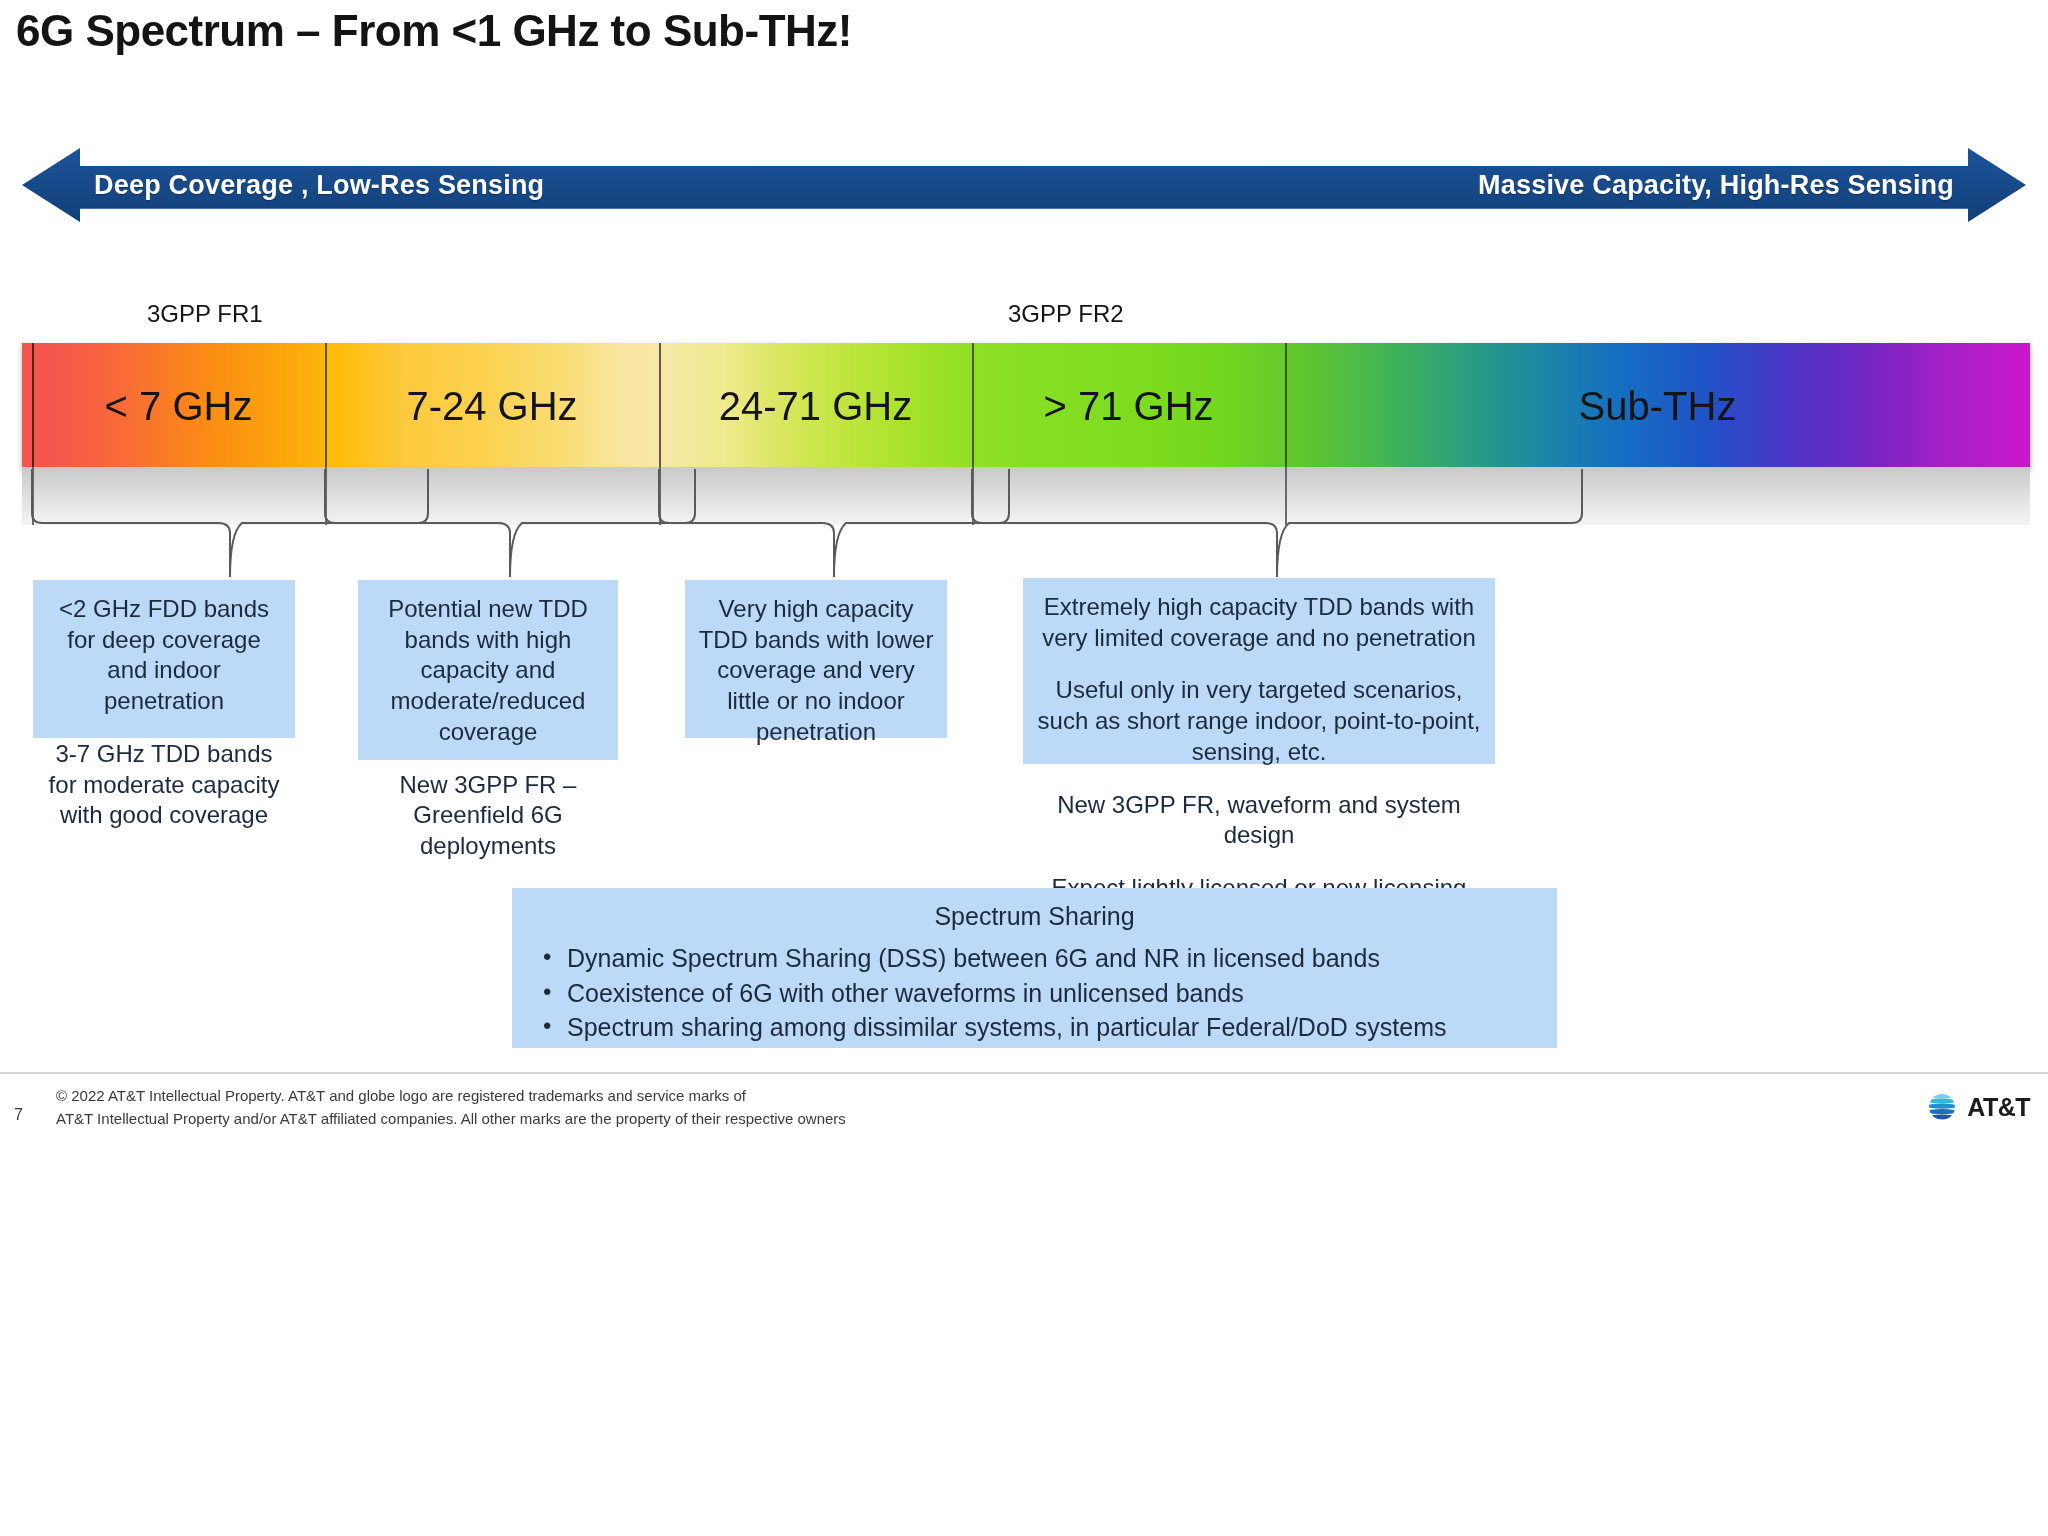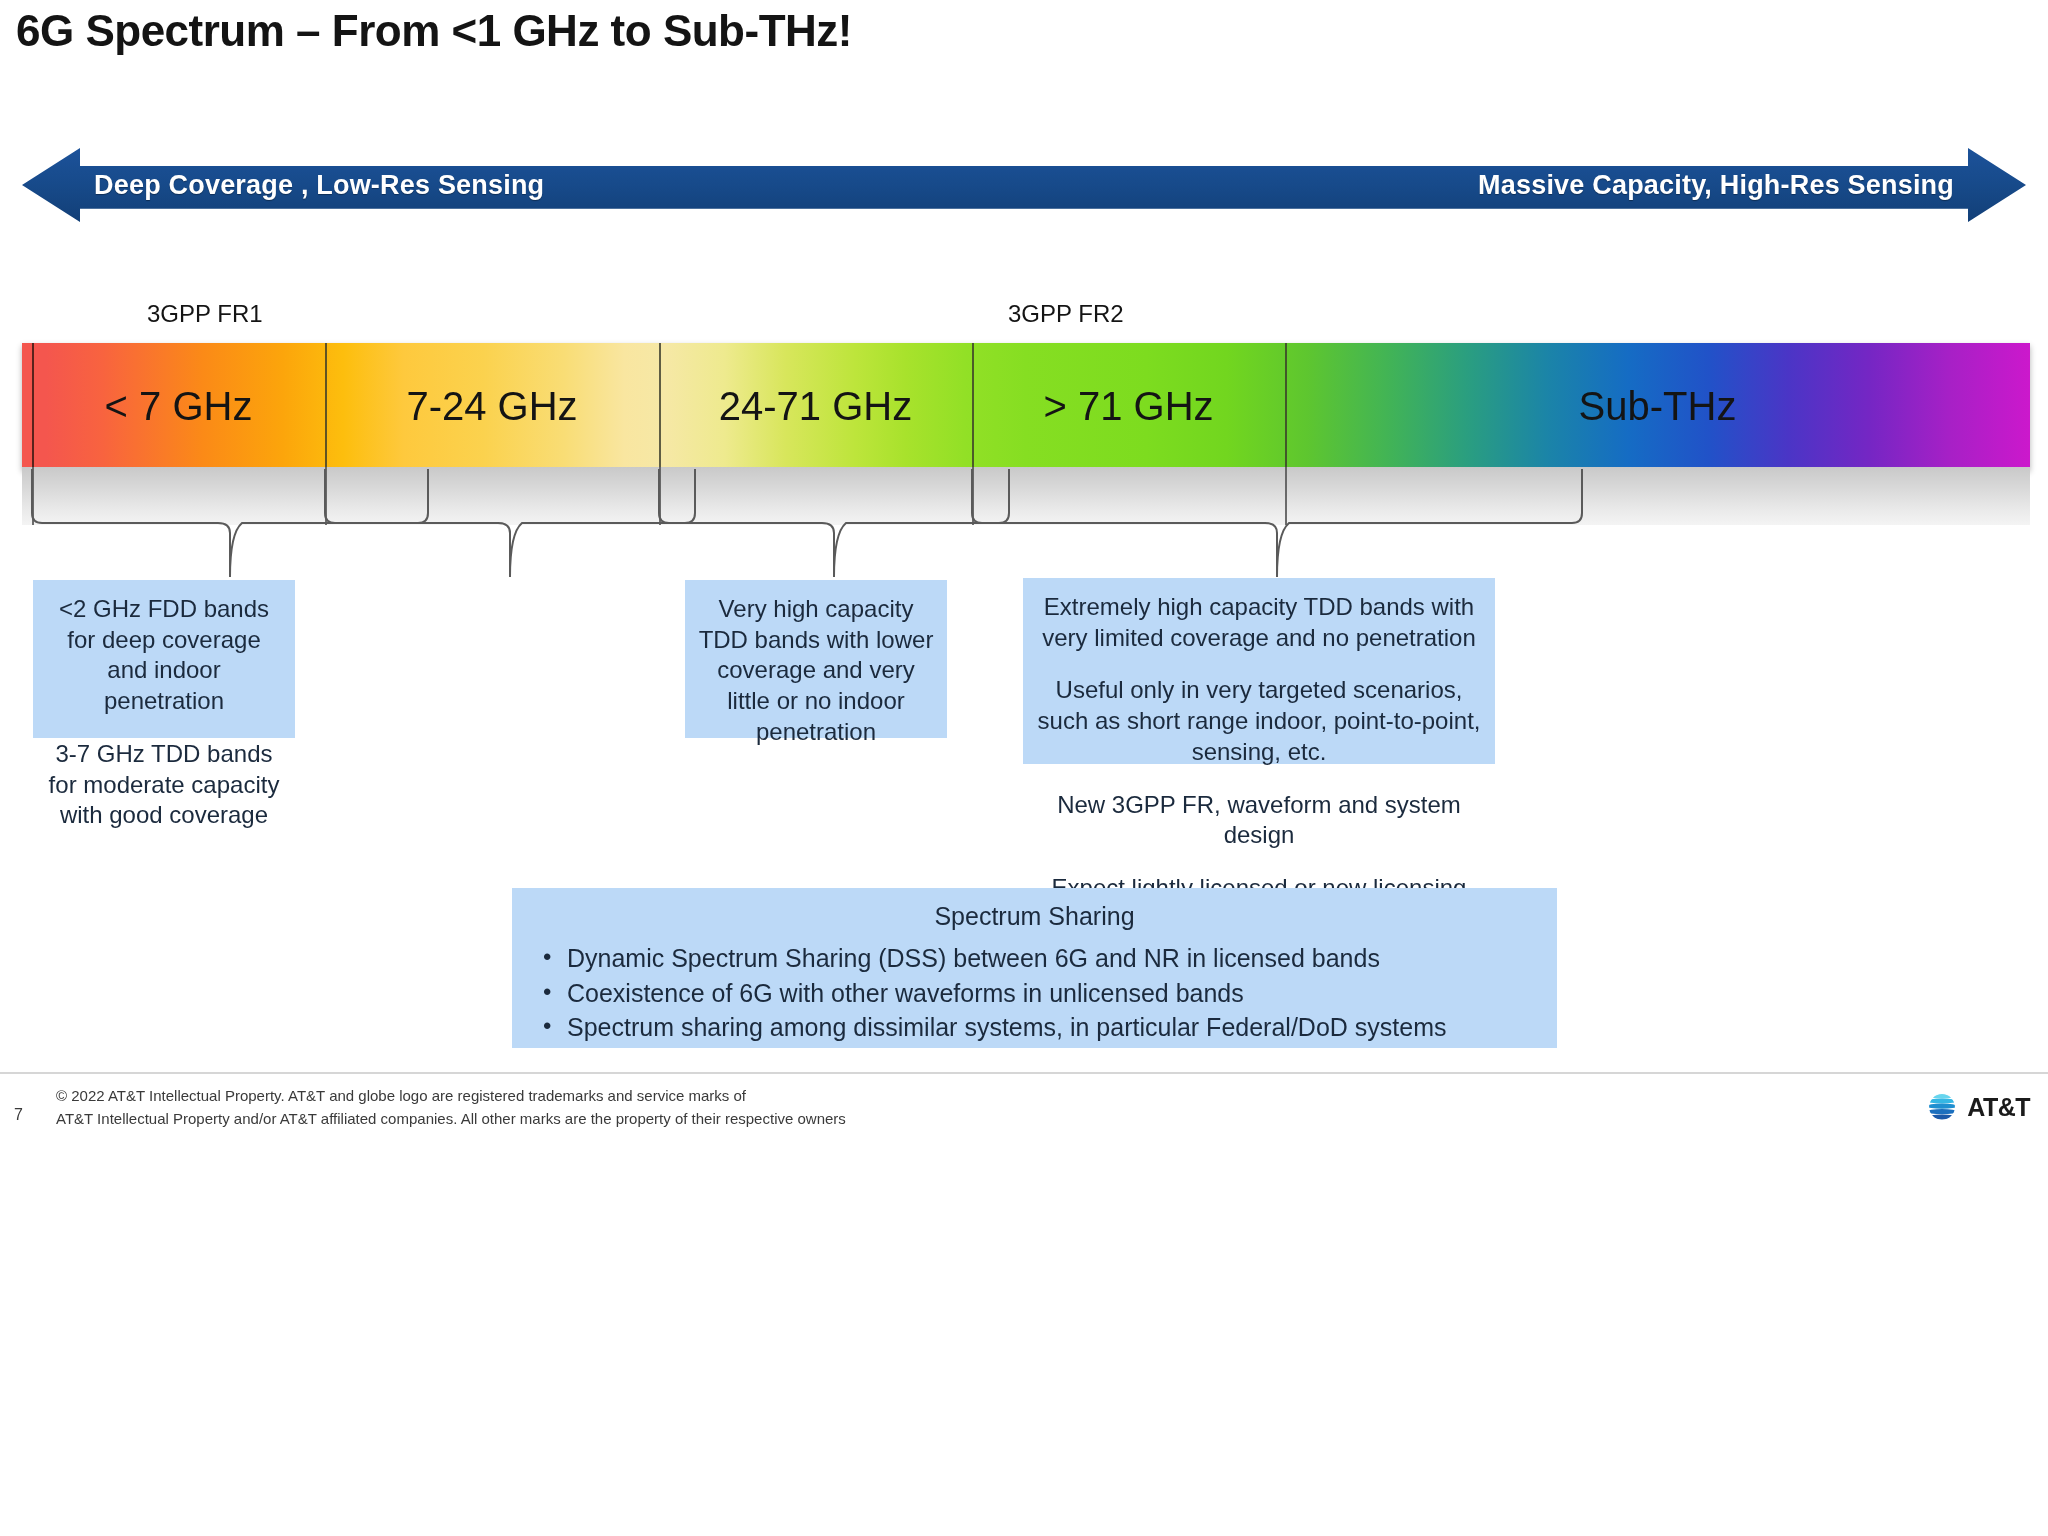--- a/index.html
+++ b/index.html
@@ -207,20 +207,24 @@
       <path d="M659,4 L659,48 Q659,58 669,58 L822,58 Q834,58 834,68 L834,112 Q834,68 846,58 L999,58 Q1009,58 1009,48 L1009,4"></path>
       <path d="M972,4 L972,48 Q972,58 982,58 L1265,58 Q1277,58 1277,68 L1277,112 Q1277,68 1289,58 L1572,58 Q1582,58 1582,48 L1582,4"></path>
     </g>
   </svg>
 
   <div class="info-box" id="box0" style="left:33px;top:580px;width:262px;height:158px;">
     <p>&lt;2 GHz FDD bands for deep coverage and indoor penetration</p>
     <p>3-7 GHz TDD bands for moderate capacity with good coverage</p>
   </div>
 
+  <div class="info-box" id="box1" style="left:358px;top:580px;width:260px;height:180px;">
+    <p>Potential new TDD bands with high capacity and moderate/reduced coverage</p>
+    <p>New 3GPP FR – Greenfield 6G deployments</p>
+  </div>
 
   <div class="info-box" id="box2" style="left:685px;top:580px;width:262px;height:158px;">
     <p>Very high capacity TDD bands with lower coverage and very little or no indoor penetration</p>
   </div>
 
   <div class="info-box" id="box3" style="left:1023px;top:578px;width:472px;height:186px;">
     <p>Extremely high capacity TDD bands with very limited coverage and no penetration</p>
     <p>Useful only in very targeted scenarios, such as short range indoor, point-to-point, sensing, etc.</p>
     <p>New 3GPP FR, waveform and system design</p>
     <p>Expect lightly licensed or new licensing formats</p>

